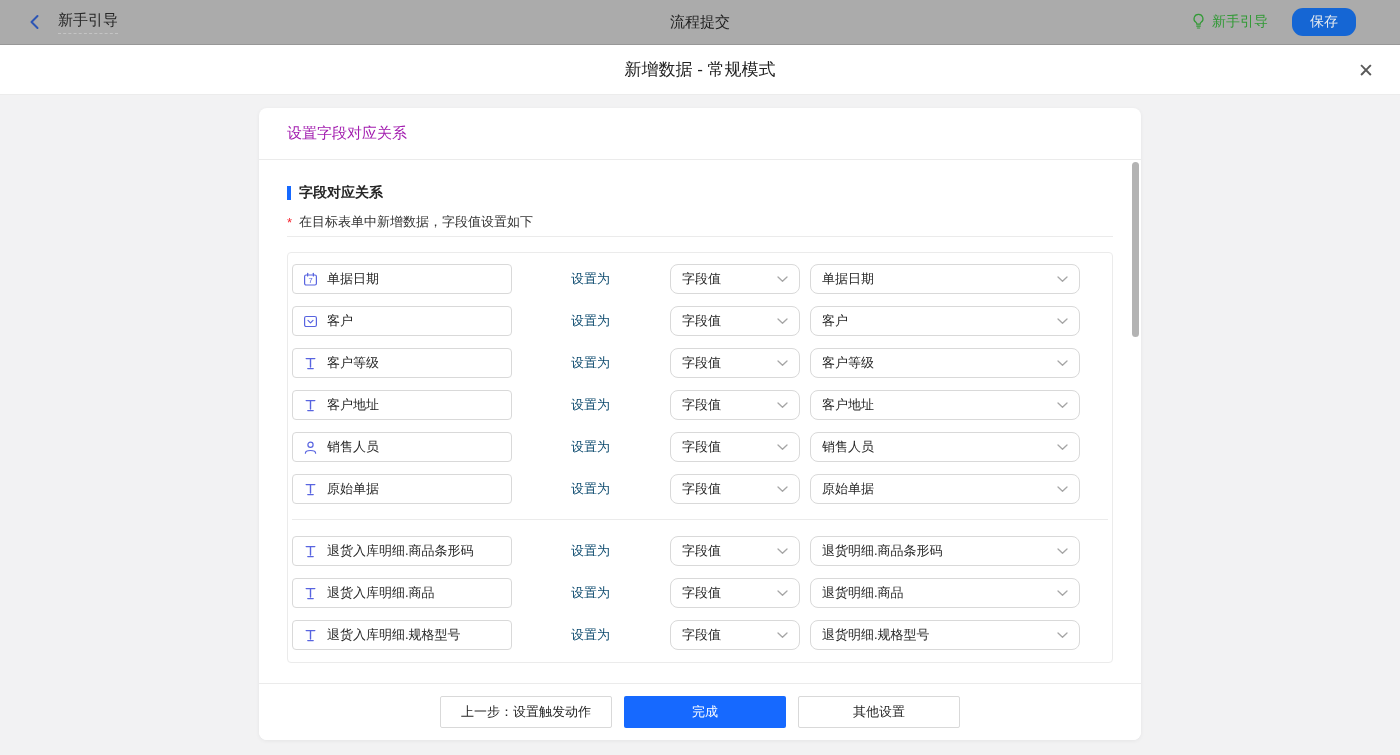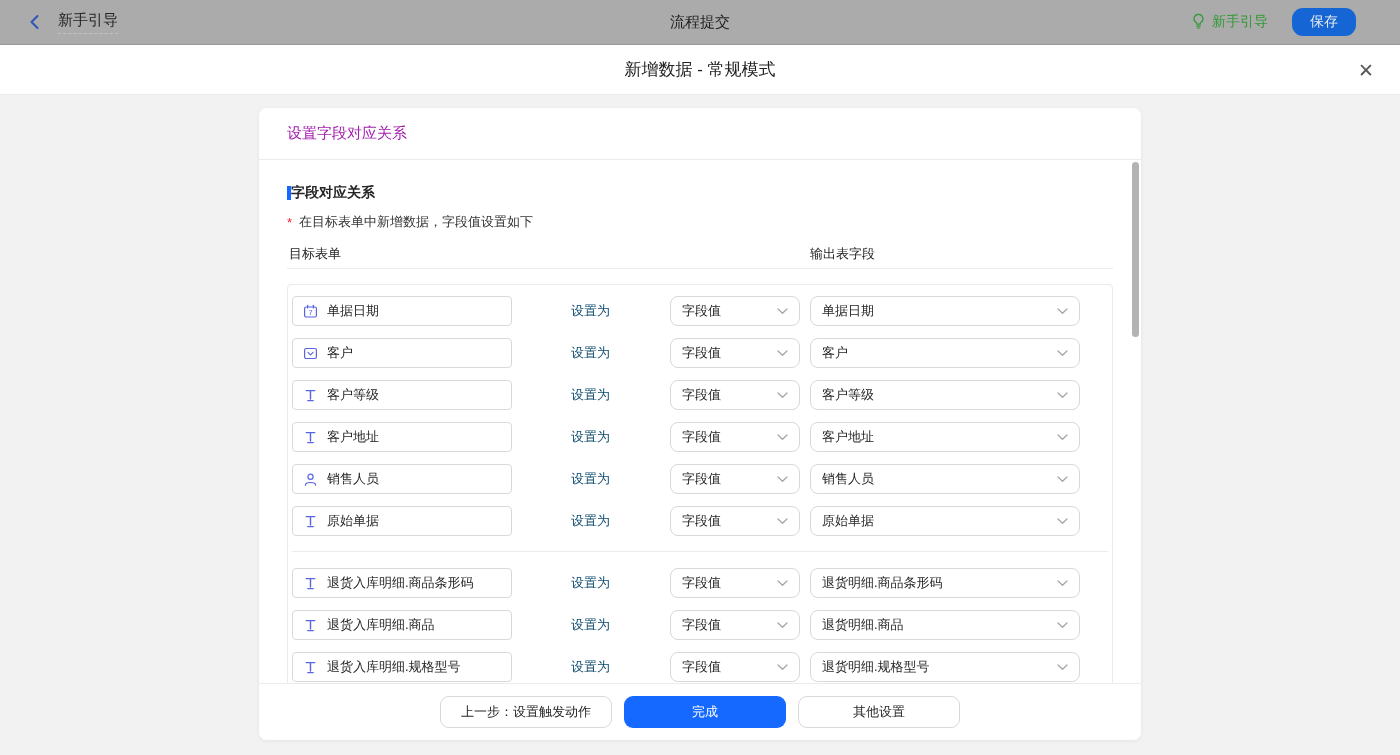--- a/index.html
+++ b/index.html
@@ -33,21 +33,21 @@
     font-size:19px;color:#595959;cursor:pointer;line-height:1;}
 
   
   .modal-body{height:660px;background:#f2f2f3;}
   .card{width:882px;height:632px;margin:13px auto 0;background:#fff;border-radius:8px;
     box-shadow:0 1px 4px rgba(0,0,0,.06);position:relative;overflow:hidden;}
   .card-header{height:52px;display:flex;align-items:center;padding:0 28px;
     font-size:15px;color:#a21caf;border-bottom:1px solid #ebebeb;}
   .card-content{height:523px;overflow:hidden;padding:0 28px;}
 
-  .section-title{margin-top:23px;display:flex;align-items:center;
+  .section-title{margin-top:23px;display:flex;align-items:center;gap:8px;
     font-size:14px;font-weight:bold;color:#262626;height:20px;}
   .accent-bar{width:4px;height:14px;background:var(--accent-blue);display:inline-block;}
   .note{margin-top:10px;font-size:13px;color:#333;height:18px;display:flex;align-items:center;}
   .asterisk{color:var(--required-red);margin-right:7px;font-size:13px;}
   .col-headers{margin-top:14px;height:18px;position:relative;font-size:13px;color:#1f1f1f;}
   .col-target{position:absolute;left:2px;}
   .col-output{position:absolute;left:523px;}
   .header-divider{margin-top:5px;border-top:1px solid #ebebeb;}
 
   .rows-container{margin-top:15px;border:1px solid #ebebeb;border-radius:4px;padding:11px 4px 0 4px;}
@@ -60,21 +60,21 @@
   .dd{height:30px;border:1px solid #d9d9d9;border-radius:8px;background:#fff;
     display:flex;align-items:center;justify-content:space-between;padding:0 11px;
     font-size:13px;color:#262626;cursor:pointer;}
   .dd-op{width:130px;margin-left:59px;}
   .dd-out{width:270px;margin-left:10px;}
   .chev{display:flex;align-items:center;}
   .group-divider{border-top:1px solid #ebebeb;margin:15px 0 16px 0;}
 
   .card-footer{position:absolute;left:0;right:0;bottom:0;height:57px;background:#fff;
     border-top:1px solid #ebebeb;display:flex;align-items:center;justify-content:center;gap:12px;}
-  .btn{height:32px;border-radius:9px;font-size:13px;cursor:pointer;font-family:inherit;
+  .btn{height:32px;border-radius:2px;font-size:13px;cursor:pointer;font-family:inherit;
     display:inline-flex;align-items:center;justify-content:center;}
   .btn.ghost{background:#fff;border:1px solid #d9d9d9;color:#262626;padding:0 20px;min-width:162px;}
   .btn.primary{background:var(--accent-blue);border:none;color:#fff;width:162px;}
 
   .scroll-thumb{position:absolute;right:2px;top:54px;width:7px;height:175px;
     background:#b3b3b3;border-radius:4px;cursor:grab;}
 </style>
 </head>
 <body>
 
@@ -116,24 +116,20 @@
 
       <div class="card-content">
         <div class="section-title">
           <span class="accent-bar"></span>
           <span>字段对应关系</span>
         </div>
         <div class="note">
           <span class="asterisk">*</span>
           <span>在目标表单中新增数据，字段值设置如下</span>
         </div>
-        <div class="col-headers">
-          <span class="col-target">目标表单</span>
-          <span class="col-output">输出表字段</span>
-        </div>
         <div class="header-divider"></div>
 
         <div class="rows-container">
             <div class="map-row">
               <div class="field-box">
                 <span class="f-icon">
                   <svg width="15" height="15" viewBox="0 0 15 15">
                     <rect x="1.6" y="3" width="11.8" height="10" rx="1.5" fill="none" stroke="currentColor" stroke-width="1.2"></rect>
                     <line x1="4.6" y1="1.3" x2="4.6" y2="4" stroke="currentColor" stroke-width="1.2" stroke-linecap="round"></line>
                     <line x1="10.4" y1="1.3" x2="10.4" y2="4" stroke="currentColor" stroke-width="1.2" stroke-linecap="round"></line>

